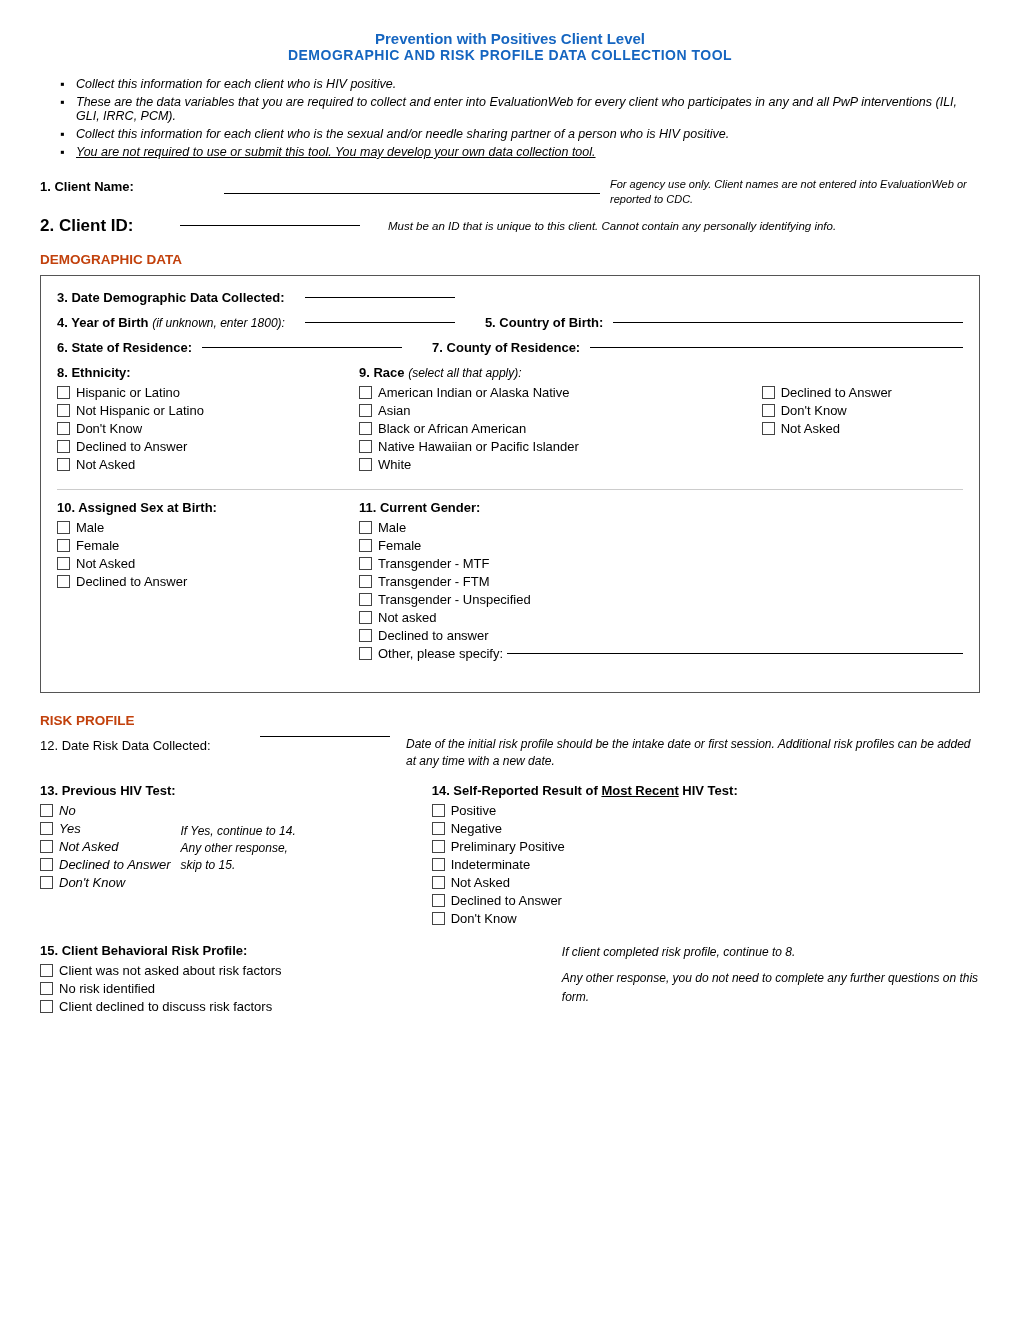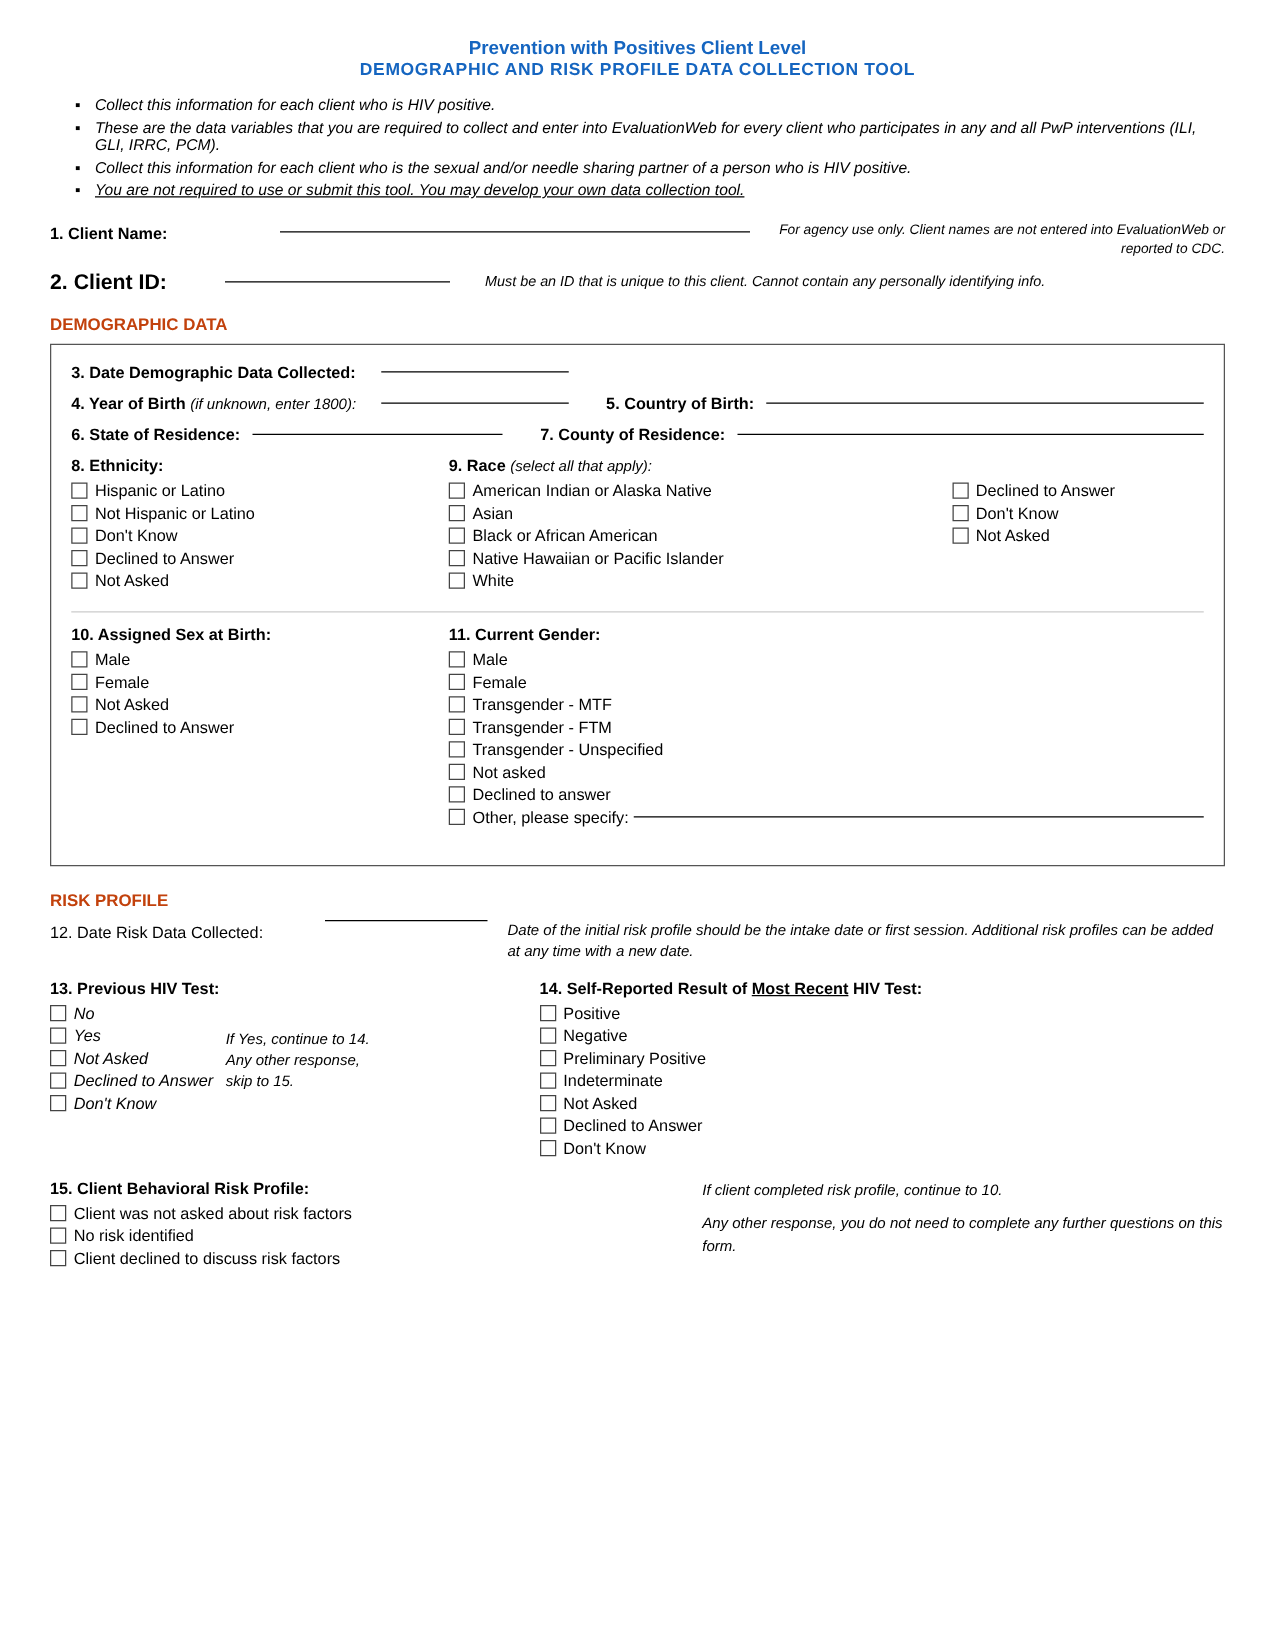--- a/index.html
+++ b/index.html
@@ -219,25 +219,25 @@
 </div>
 
 <ul class="bullet-section">
   <li>Collect this information for each client who is HIV positive.</li>
   <li>These are the data variables that you are required to collect and enter into EvaluationWeb for every client who participates in any and all PwP interventions (ILI, GLI, IRRC, PCM).</li>
   <li>Collect this information for each client who is the sexual and/or needle sharing partner of a person who is HIV positive.</li>
   <li class="underline">You are not required to use or submit this tool. You may develop your own data collection tool.</li>
 </ul>
 
 <div style="display:flex; align-items:flex-start; margin-bottom:8px;">
-  <div style="flex:0 0 auto; display:flex; align-items:center; width:560px;gap:44px;">
+  <div style="flex:0 0 auto; display:flex; align-items:flex-end; width:560px;gap:44px;">
     <span class="client-row-label" style="white-space:nowrap; margin-right:10px;">1. Client Name:</span>
     <div style="flex:1; border-bottom:1px solid #000;"></div>
   </div>
-  <div style="flex:1; font-size:11px; font-style:italic; text-align:right; line-height:1.4; padding-left:10px;">
+  <div style="flex:1; font-size:11px; font-style:italic; line-height:1.4; padding-left:10px;">
     <span>For agency use only. Client names are not entered into EvaluationWeb or reported to CDC.</span>
   </div>
 </div>
 
 <div class="client-id-row" style="margin-bottom:14px;">
   <span class="client-id-label" style="margin-right:10px;">2. Client ID:</span>
   <div class="client-id-line" style="width:180px;"></div>
   <span class="client-id-note" style="margin-left:14px;">Must be an ID that is unique to this client. Cannot contain any personally identifying info.</span>
 </div>
 
@@ -499,16 +499,16 @@
         <span class="cb"></span>
         <span>No risk identified</span>
       </div>
       <div class="checkbox-item">
         <span class="cb"></span>
         <span>Client declined to discuss risk factors</span>
       </div>
     </div>
   </div>
   <div class="behavioral-right">
-    <div style="margin-bottom:6px;">If client completed risk profile, continue to 10.</div>
+    <div style="margin-bottom:6px;">If client completed risk profile, continue to 8.</div>
     <div>Any other response, you do not need to complete any further questions on this form.</div>
   </div>
 </div>
 
 </body></html>

